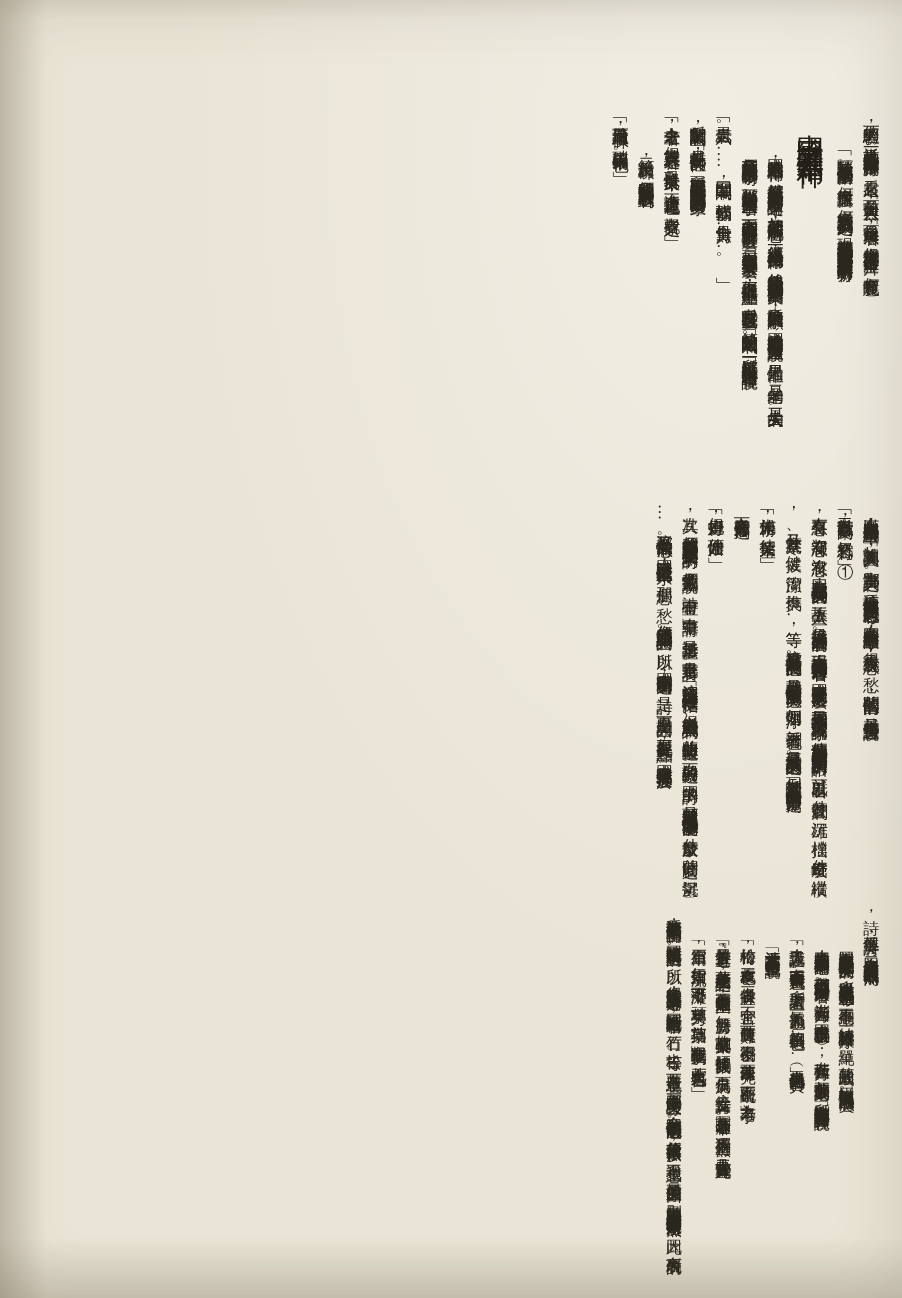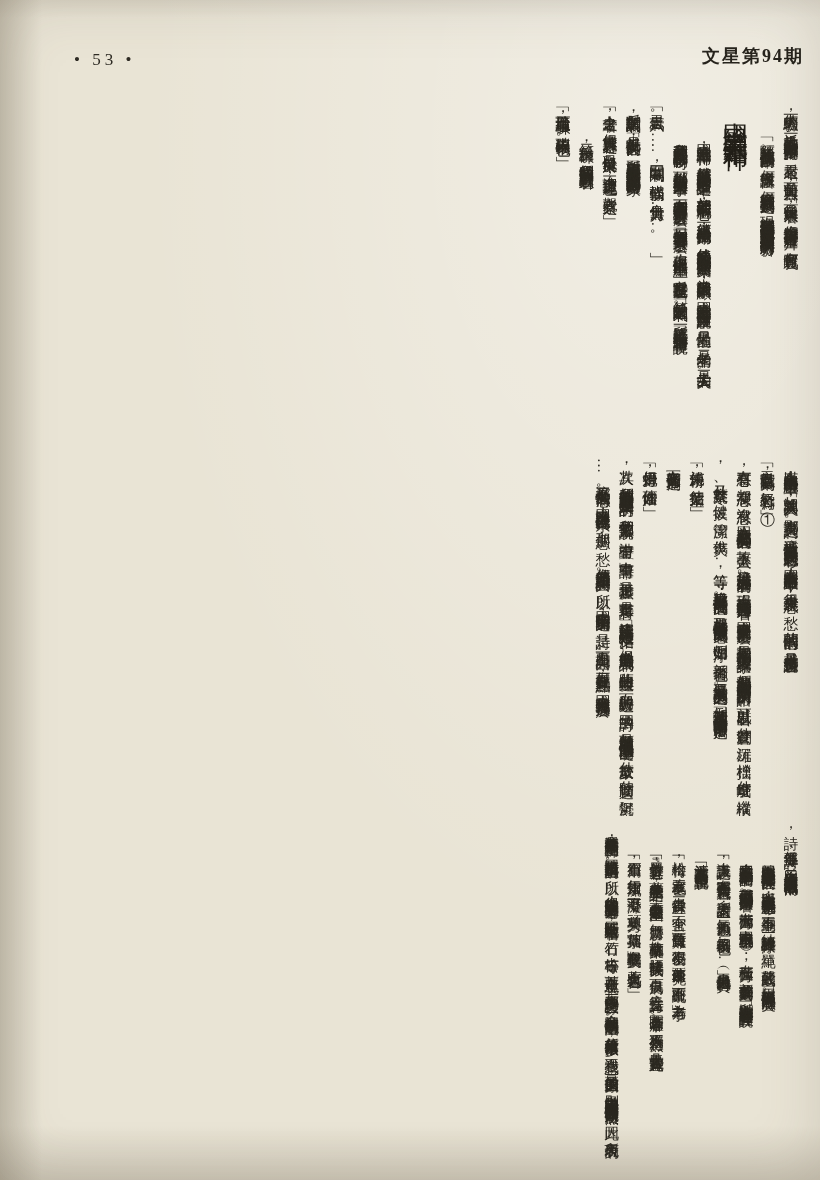--- a/index.html
+++ b/index.html
@@ -54,24 +54,20 @@
     padding-top:92px;
     margin:0 13px;
     color:#221f18;
   }
 </style>
 </head>
 <body>
 
 <div class="page">
 
-  <div class="page-header">
-    <div class="page-number">•  53  •</div>
-    <div class="publication">文星第94期</div>
-  </div>
 
   <div class="band" id="band1">
     <p class="tblock">下的舊經驗，祇靠本身的一點體力在太空中拳打腳踢，看起來，前面是「無古人」，後面是「無來者」，但拳腳所踢打者僅是虛空一片，有何意義呢？</p>
     <p class="tblock indent2">「舊經驗」並非都應該保留的。何者應該保留，何者應該歸入我們反叛之列？現在就讓我們對過去具體表現了中國繪畫精神的繪畫理論作一次明晰的分析。</p>
     <h1 class="article-heading">中國繪畫的基本精神</h1>
     <p class="tblock indent2">中國繪畫的基本精神，就像鐵屑般散佈在零碎的中國繪畫理論之中。如若我們要清晰地了解它，就必須經過一番磁鐵的作用，然後使這些零碎的鐵屑變為秩序井然的聚集。由於這種聚集的顯示，中國繪畫的基本精神可由三方面來說：一是男性的，二是老年的，三是士大夫的。</p>
     <p class="tblock indent2">我們凡是觀察或說明一件事物時，都可從消極和積極兩方面來着手。一方面我們看中國繪畫中「反對」些甚麼，另方面我們再看其「要求」甚麼。但在追求男性的這一點上，它反對些甚麼呢？第一反對的是「閨閣氣」。所以清鄒一桂在其「小山畫譜」卷下裡說：</p>
     <p class="tblock quote">「畫忌六氣。……五曰閨閣氣，描條軟弱，全無骨力……。」</p>
     <p class="tblock">反對所謂閨閣氣，也就是反對「女性的」，所以宋郭若虛早就在其「圖畫見聞志」中如此批評過當時的畫家：</p>
     <p class="tblock quote">「今之畫者，但貴其姱麗之容，是取悅於衆目，不達畫之理趣也，觀者察之。」</p>

